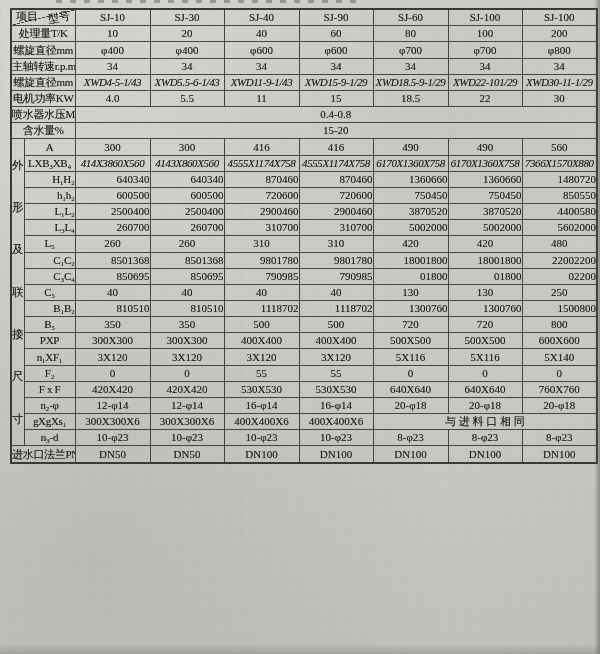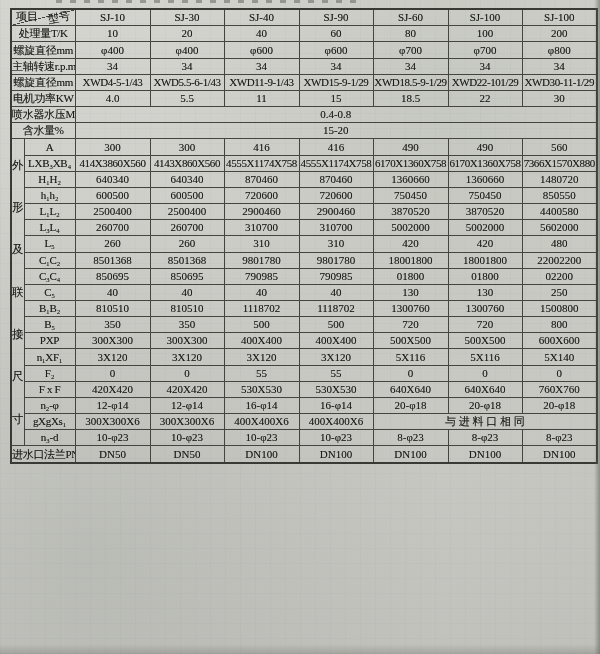--- a/index.html
+++ b/index.html
@@ -33,30 +33,30 @@
   }
   table.spec td{
     border:1px solid #45453f;
     text-align:center;vertical-align:middle;
     font-size:11px;line-height:1;
     padding:0;overflow:hidden;white-space:nowrap;
     text-shadow:0 0 .5px rgba(50,50,46,.55);
   }
   table.spec{border:2px solid #3a3a35;}
   td.lbl{font-size:10px;letter-spacing:-0.3px;}
-  td.tight{font-size:9px;letter-spacing:-0.4px;}
+  td.tight{font-size:9px;letter-spacing:-0.4px;font-style:italic;}
   td.hdr{font-size:11.5px;}
   td.corner{position:relative;
     background:linear-gradient(to bottom right,transparent 48.8%,#45453f 48.8%,#45453f 51.2%,transparent 51.2%);}
   .corner .tl{position:absolute;left:4px;bottom:3px;font-size:11px;}
   .corner .tr{position:absolute;right:5px;top:2px;font-size:11px;transform:rotate(-11deg);}
   td.vstrip{width:13px;padding:0;}
   .vstrip-inner{display:flex;flex-direction:column;justify-content:space-between;
     align-items:center;height:96%;padding:14px 0;box-sizing:border-box;font-size:11.5px;}
-  .pair{display:flex;justify-content:center;align-items:center;}
+  .pair{display:flex;justify-content:flex-end;align-items:center;}
   td.leftlbl{text-align:left;padding-left:3px;}
 </style>
 </head>
 <body>
 
 <div class="page">
   <div class="top-fragment"></div>
 
   <table class="spec">
     <colgroup>

